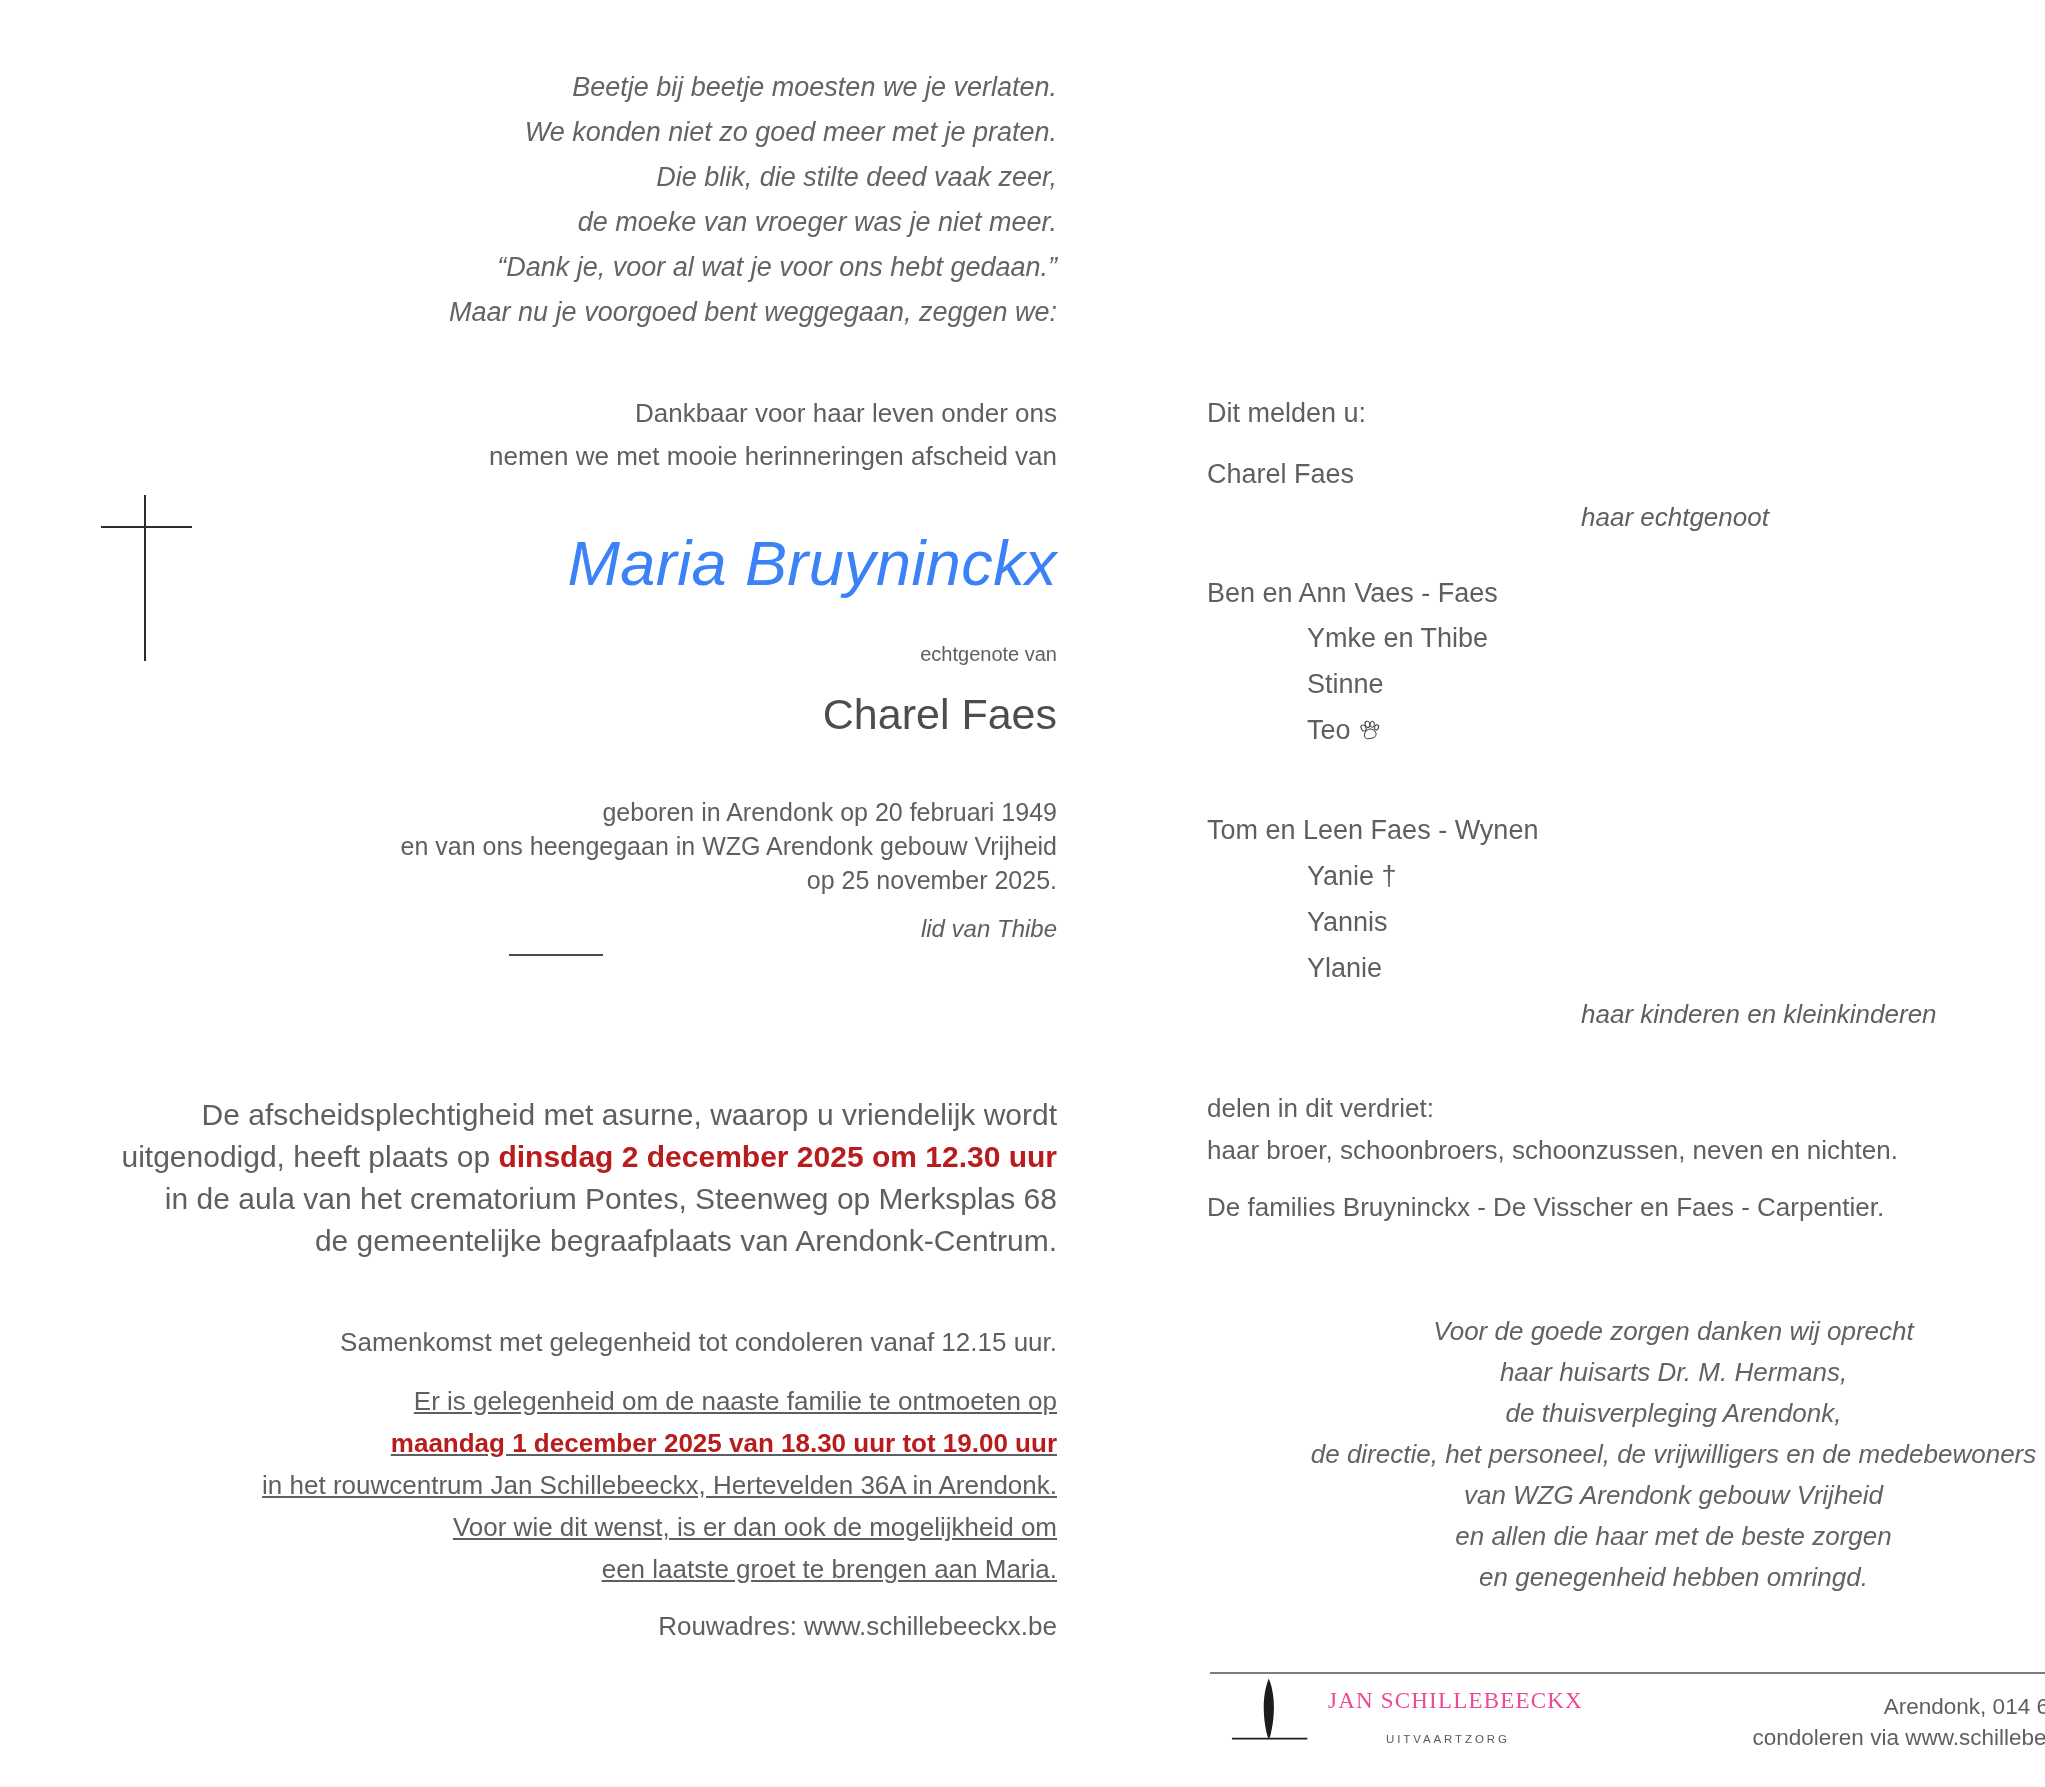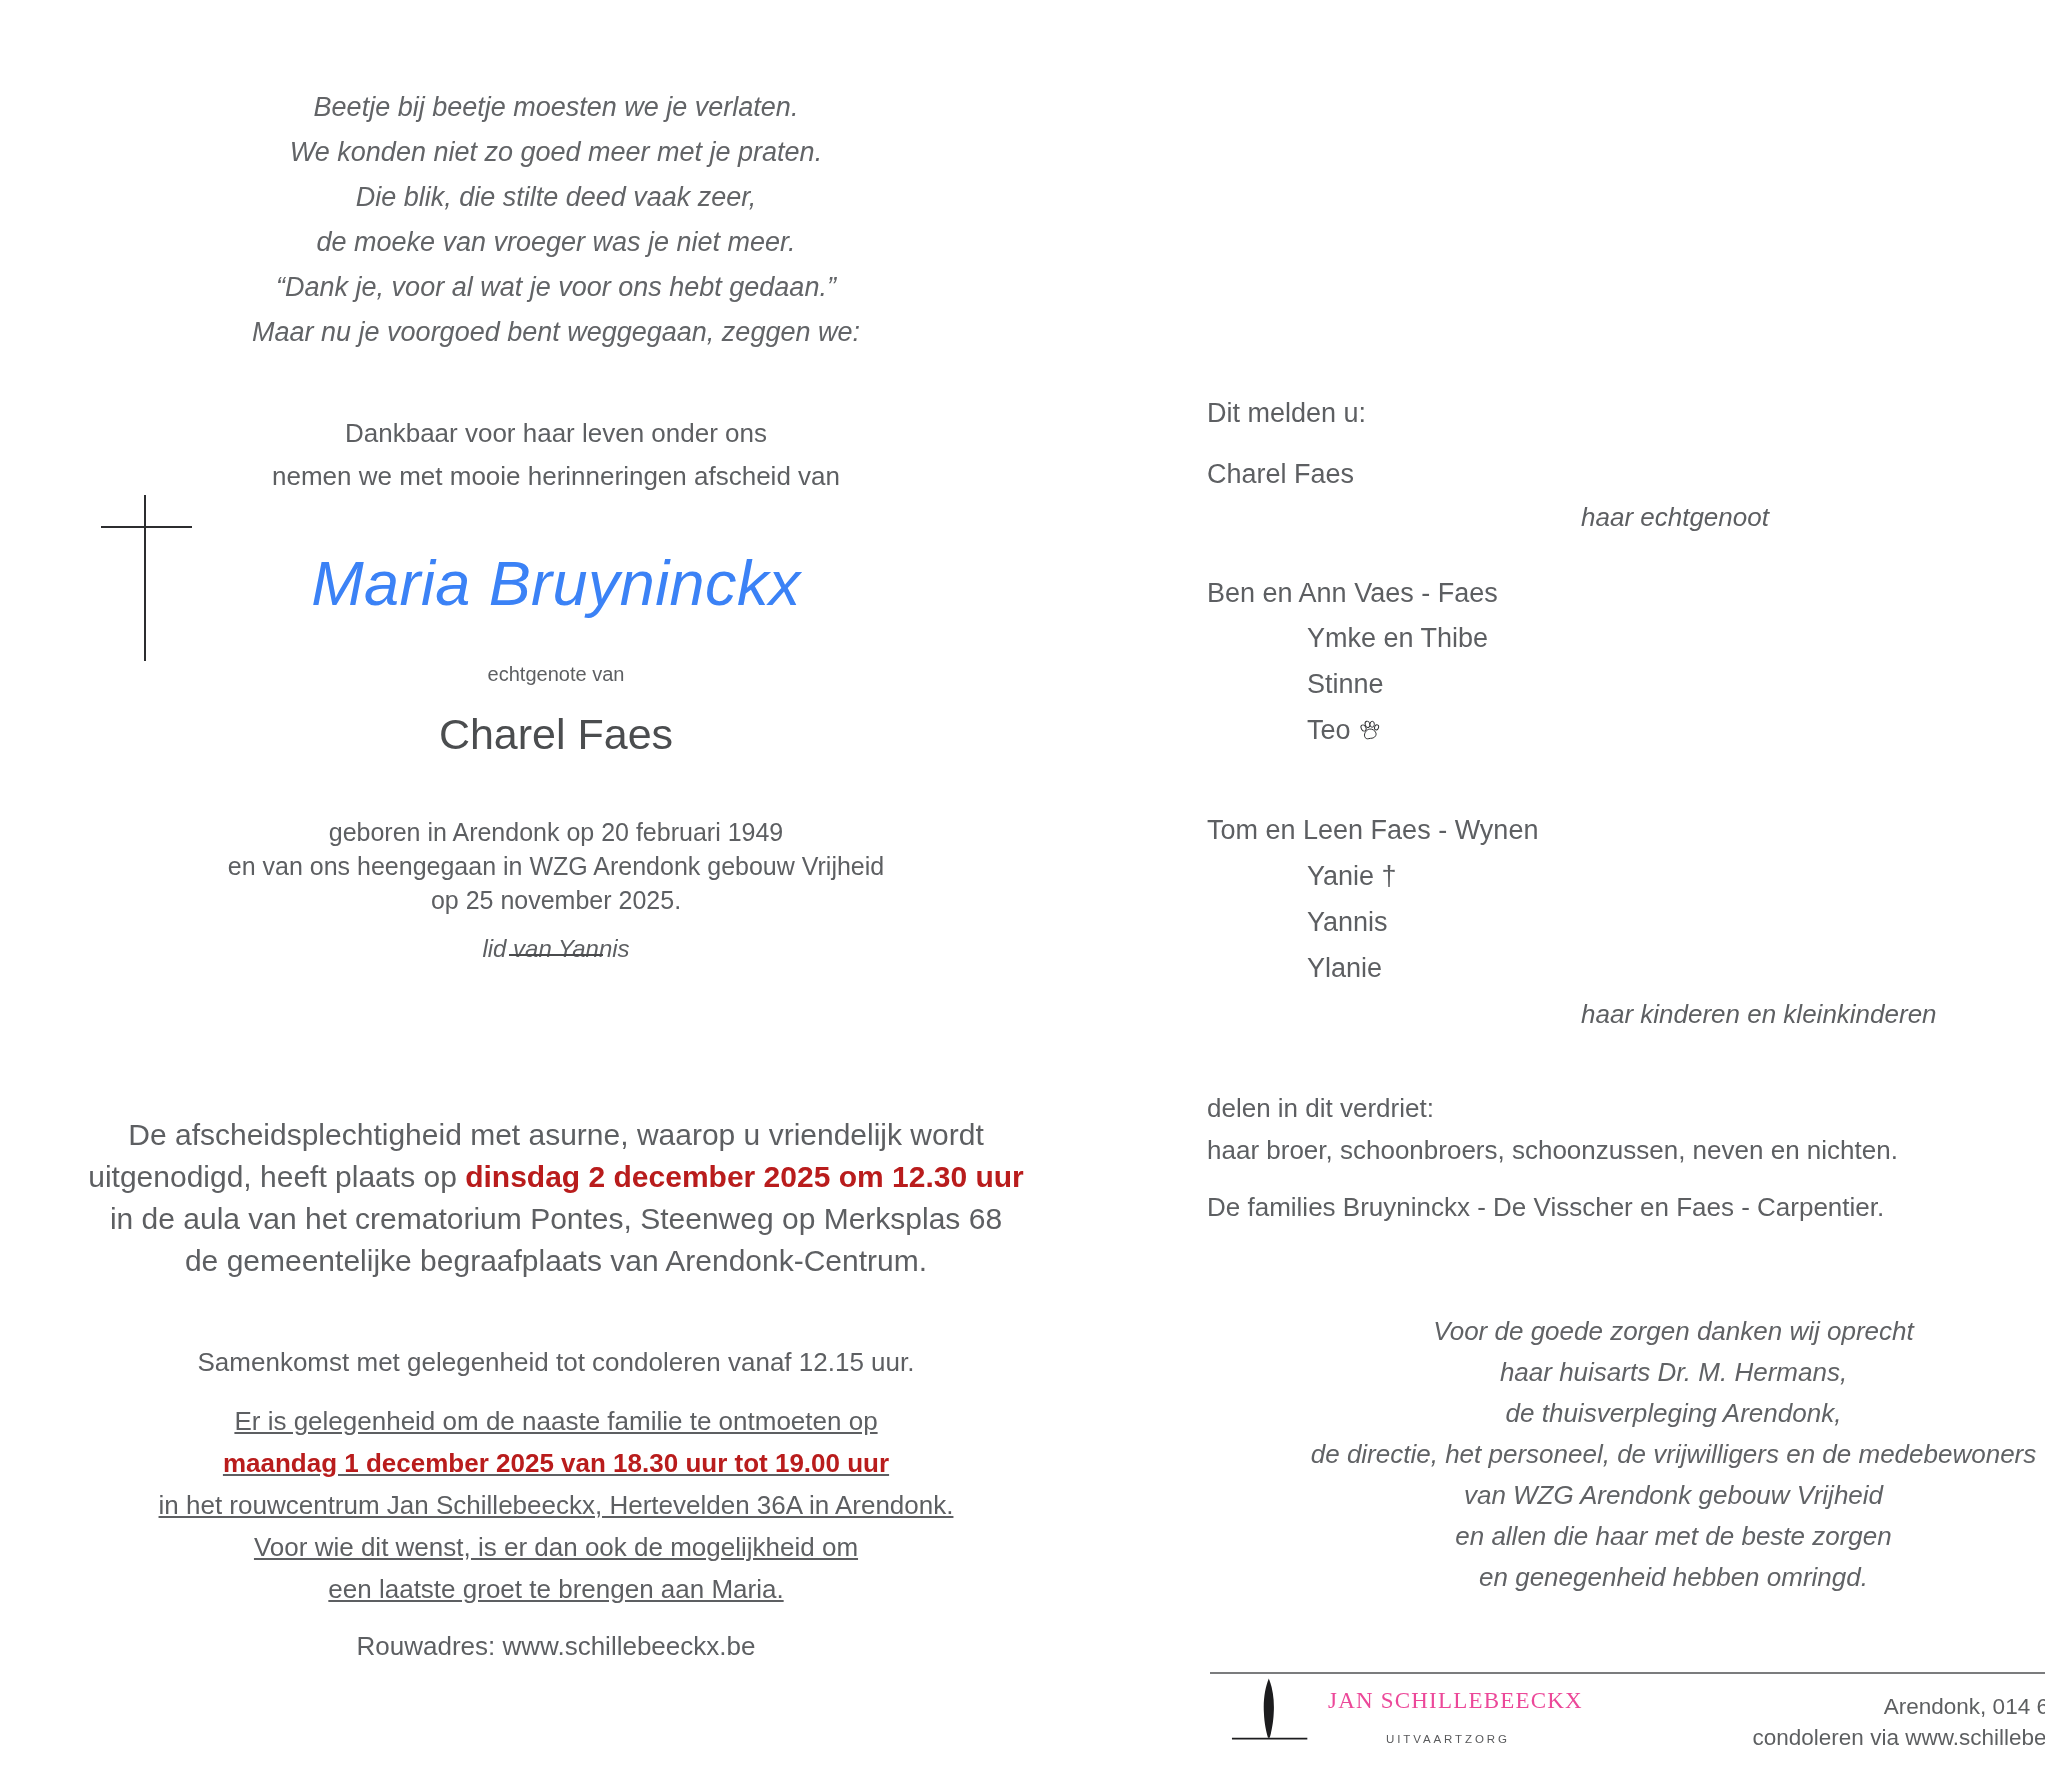--- a/index.html
+++ b/index.html
@@ -3,21 +3,21 @@
 <meta charset="utf-8">
 <style>
   html,body{margin:0;padding:0;background:#ffffff;}
   body{
     width:2223px;height:1788px;position:relative;overflow:hidden;
     font-family:"Liberation Sans",sans-serif;color:#5d5f62;
   }
   .abs{position:absolute;}
   .line{white-space:nowrap;}
   
-  .lcol{left:61px;width:990px;text-align:center;margin-top:20px;}
+  .lcol{left:67px;width:990px;text-align:right;}
   .poem{top:65px;font-style:italic;font-size:27px;line-height:45px;color:#626467;}
   .intro{top:392px;font-size:26px;line-height:43px;}
   .deceased-name{top:524px;font-size:63px;line-height:78px;color:#3b82f6;letter-spacing:0.4px;font-style:italic;}
   .relation{top:637px;font-size:20px;line-height:34px;}
   .spouse-big{top:688px;font-size:43px;line-height:52px;color:#4b4d4f;}
   .dates{top:795px;font-size:25px;line-height:34px;}
   .membership{top:914px;font-size:24px;line-height:30px;font-style:italic;}
   .samana-rule{top:954px;left:61px;width:990px;}
   .samana-rule > div{margin:0 auto;width:94px;height:1.6px;background:#4a4b4d;}
   .ceremony{top:1094px;font-size:30px;line-height:42px;}
@@ -81,21 +81,21 @@
   <div class="line">Charel Faes</div>
 </div>
 
 <div class="abs lcol dates">
   <div class="line">geboren in Arendonk op 20 februari 1949</div>
   <div class="line">en van ons heengegaan in WZG Arendonk gebouw Vrijheid</div>
   <div class="line">op 25 november 2025.</div>
 </div>
 
 <div class="abs lcol membership">
-  <div class="line">lid van Yannis</div>
+  <div class="line">lid van Thibe</div>
 </div>
 
 <div class="abs samana-rule">
     <div></div>
   </div>
 
 <div class="abs lcol ceremony">
   <div class="line">De afscheidsplechtigheid met asurne, waarop u vriendelijk wordt</div>
   <div class="line"><span>uitgenodigd, heeft plaats op </span><b class="strong">dinsdag 2 december 2025 om 12.30 uur</b></div>
   <div class="line">in de aula van het crematorium Pontes, Steenweg op Merksplas 68</div>

